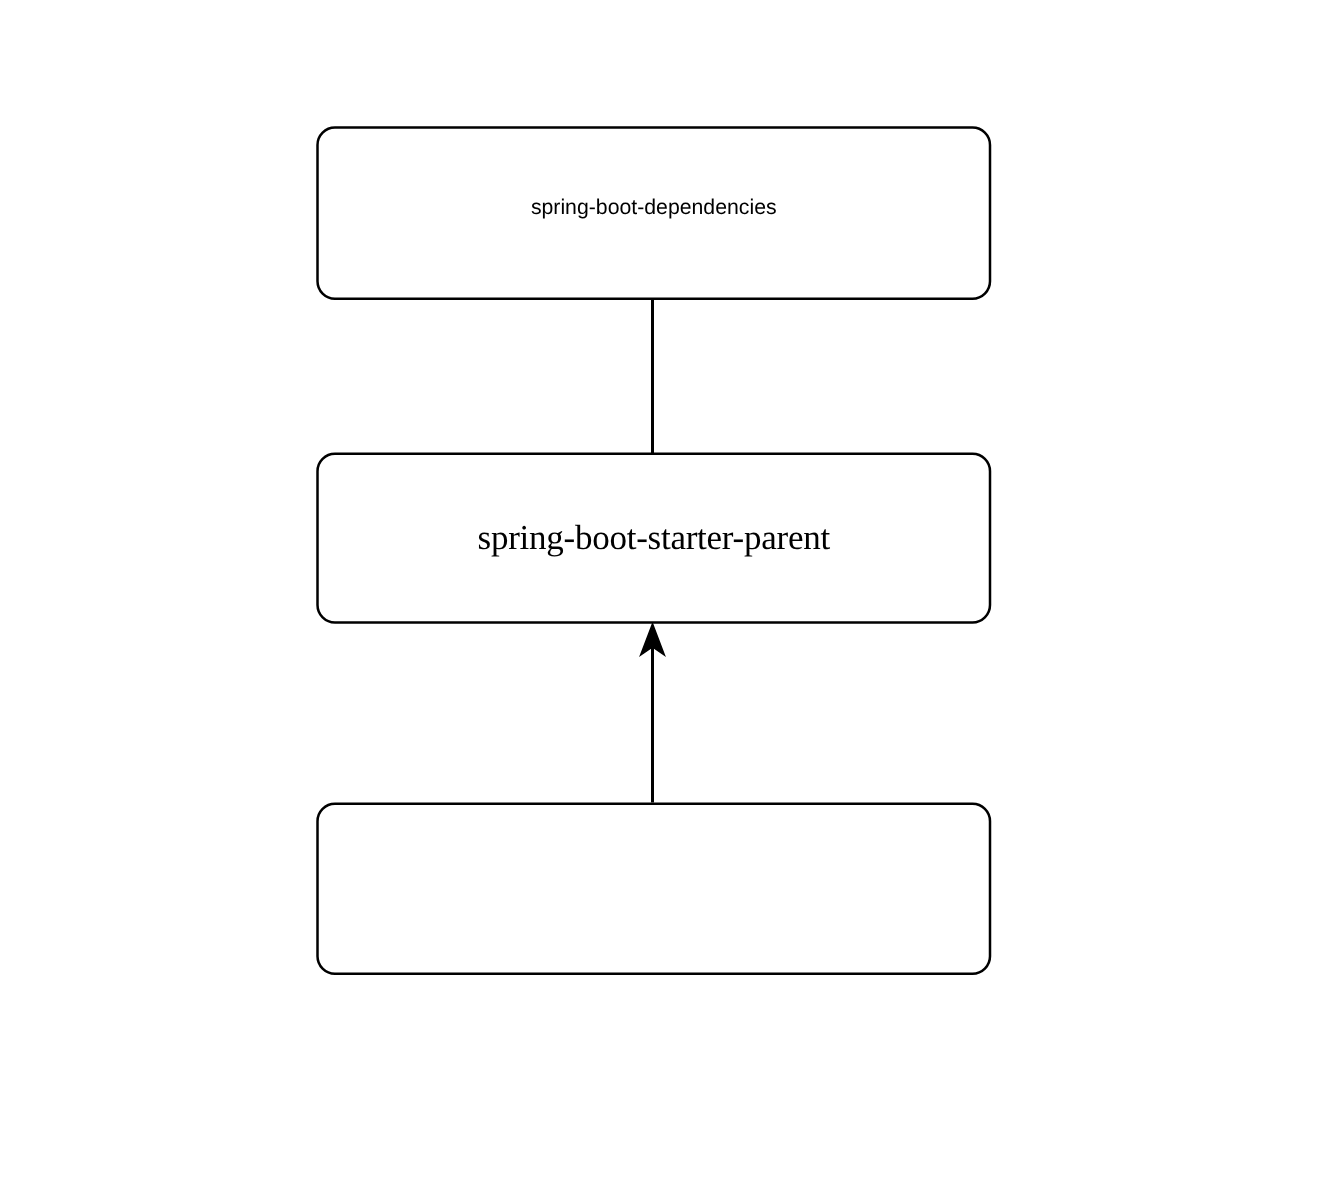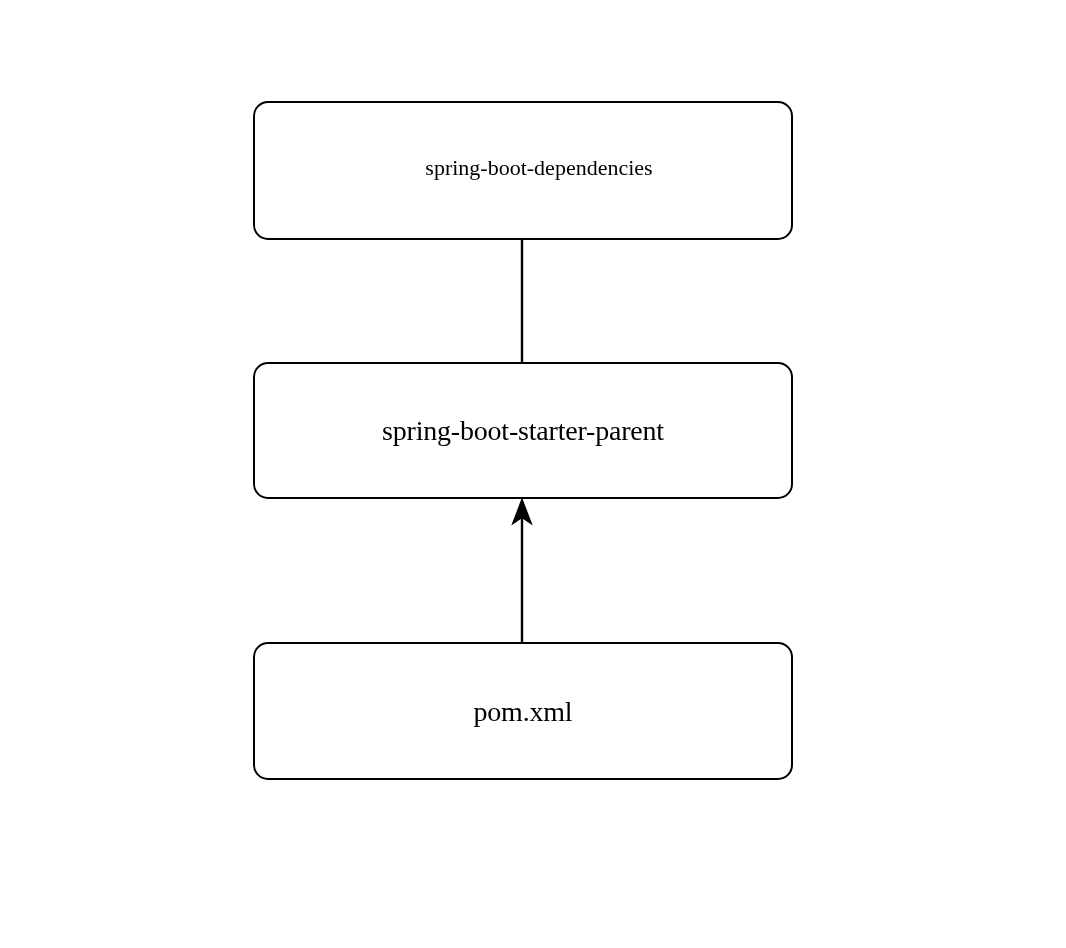--- a/index.html
+++ b/index.html
@@ -29,24 +29,23 @@
   }
   .node-label {
     position: absolute;
     text-align: center;
     color: #000000;
     white-space: nowrap;
     line-height: 1;
     user-select: none;
   }
   .node-label.mono {
-    font-family: Liberation Serif, serif;
-    font-size: 22px;
+    font-family: Liberation Sans, sans-serif;
+    font-size: 17px;
     letter-spacing: 0px;
-    margin-left: 16px;
   }
   .node-label.sans {
     font-family: Liberation Serif, serif;
     font-size: 28px;
     letter-spacing: -0.2px;
   }
   
   #label-spring-boot-dependencies {
     left: 253px;
     top: 157px;
@@ -88,19 +87,18 @@
     <line x1="522" y1="240" x2="522" y2="363" stroke="#000000" stroke-width="2.4"></line>
 
     <line x1="522" y1="642" x2="522" y2="517" stroke="#000000" stroke-width="2.4"></line>
     <path d="M 522 499 L 531.5 524 L 522 517.5 L 512.5 524 Z" fill="#000000" stroke="#000000" stroke-width="1.2" stroke-linejoin="miter"></path>
   </svg>
 
   <div class="node-label mono" id="label-spring-boot-dependencies">spring-boot-dependencies</div>
 
   <div class="node-label sans" id="label-spring-boot-starter-parent">spring-boot-starter-parent</div>
 
-  <div class="node-label sans" id="label-pom-xml">pom.xml</div>
 
   <div class="node-hit" id="node-hit-1"></div>
   <div class="node-hit" id="node-hit-2"></div>
   <div class="node-hit" id="node-hit-3"></div>
 
 </div>
 
 </body></html>

